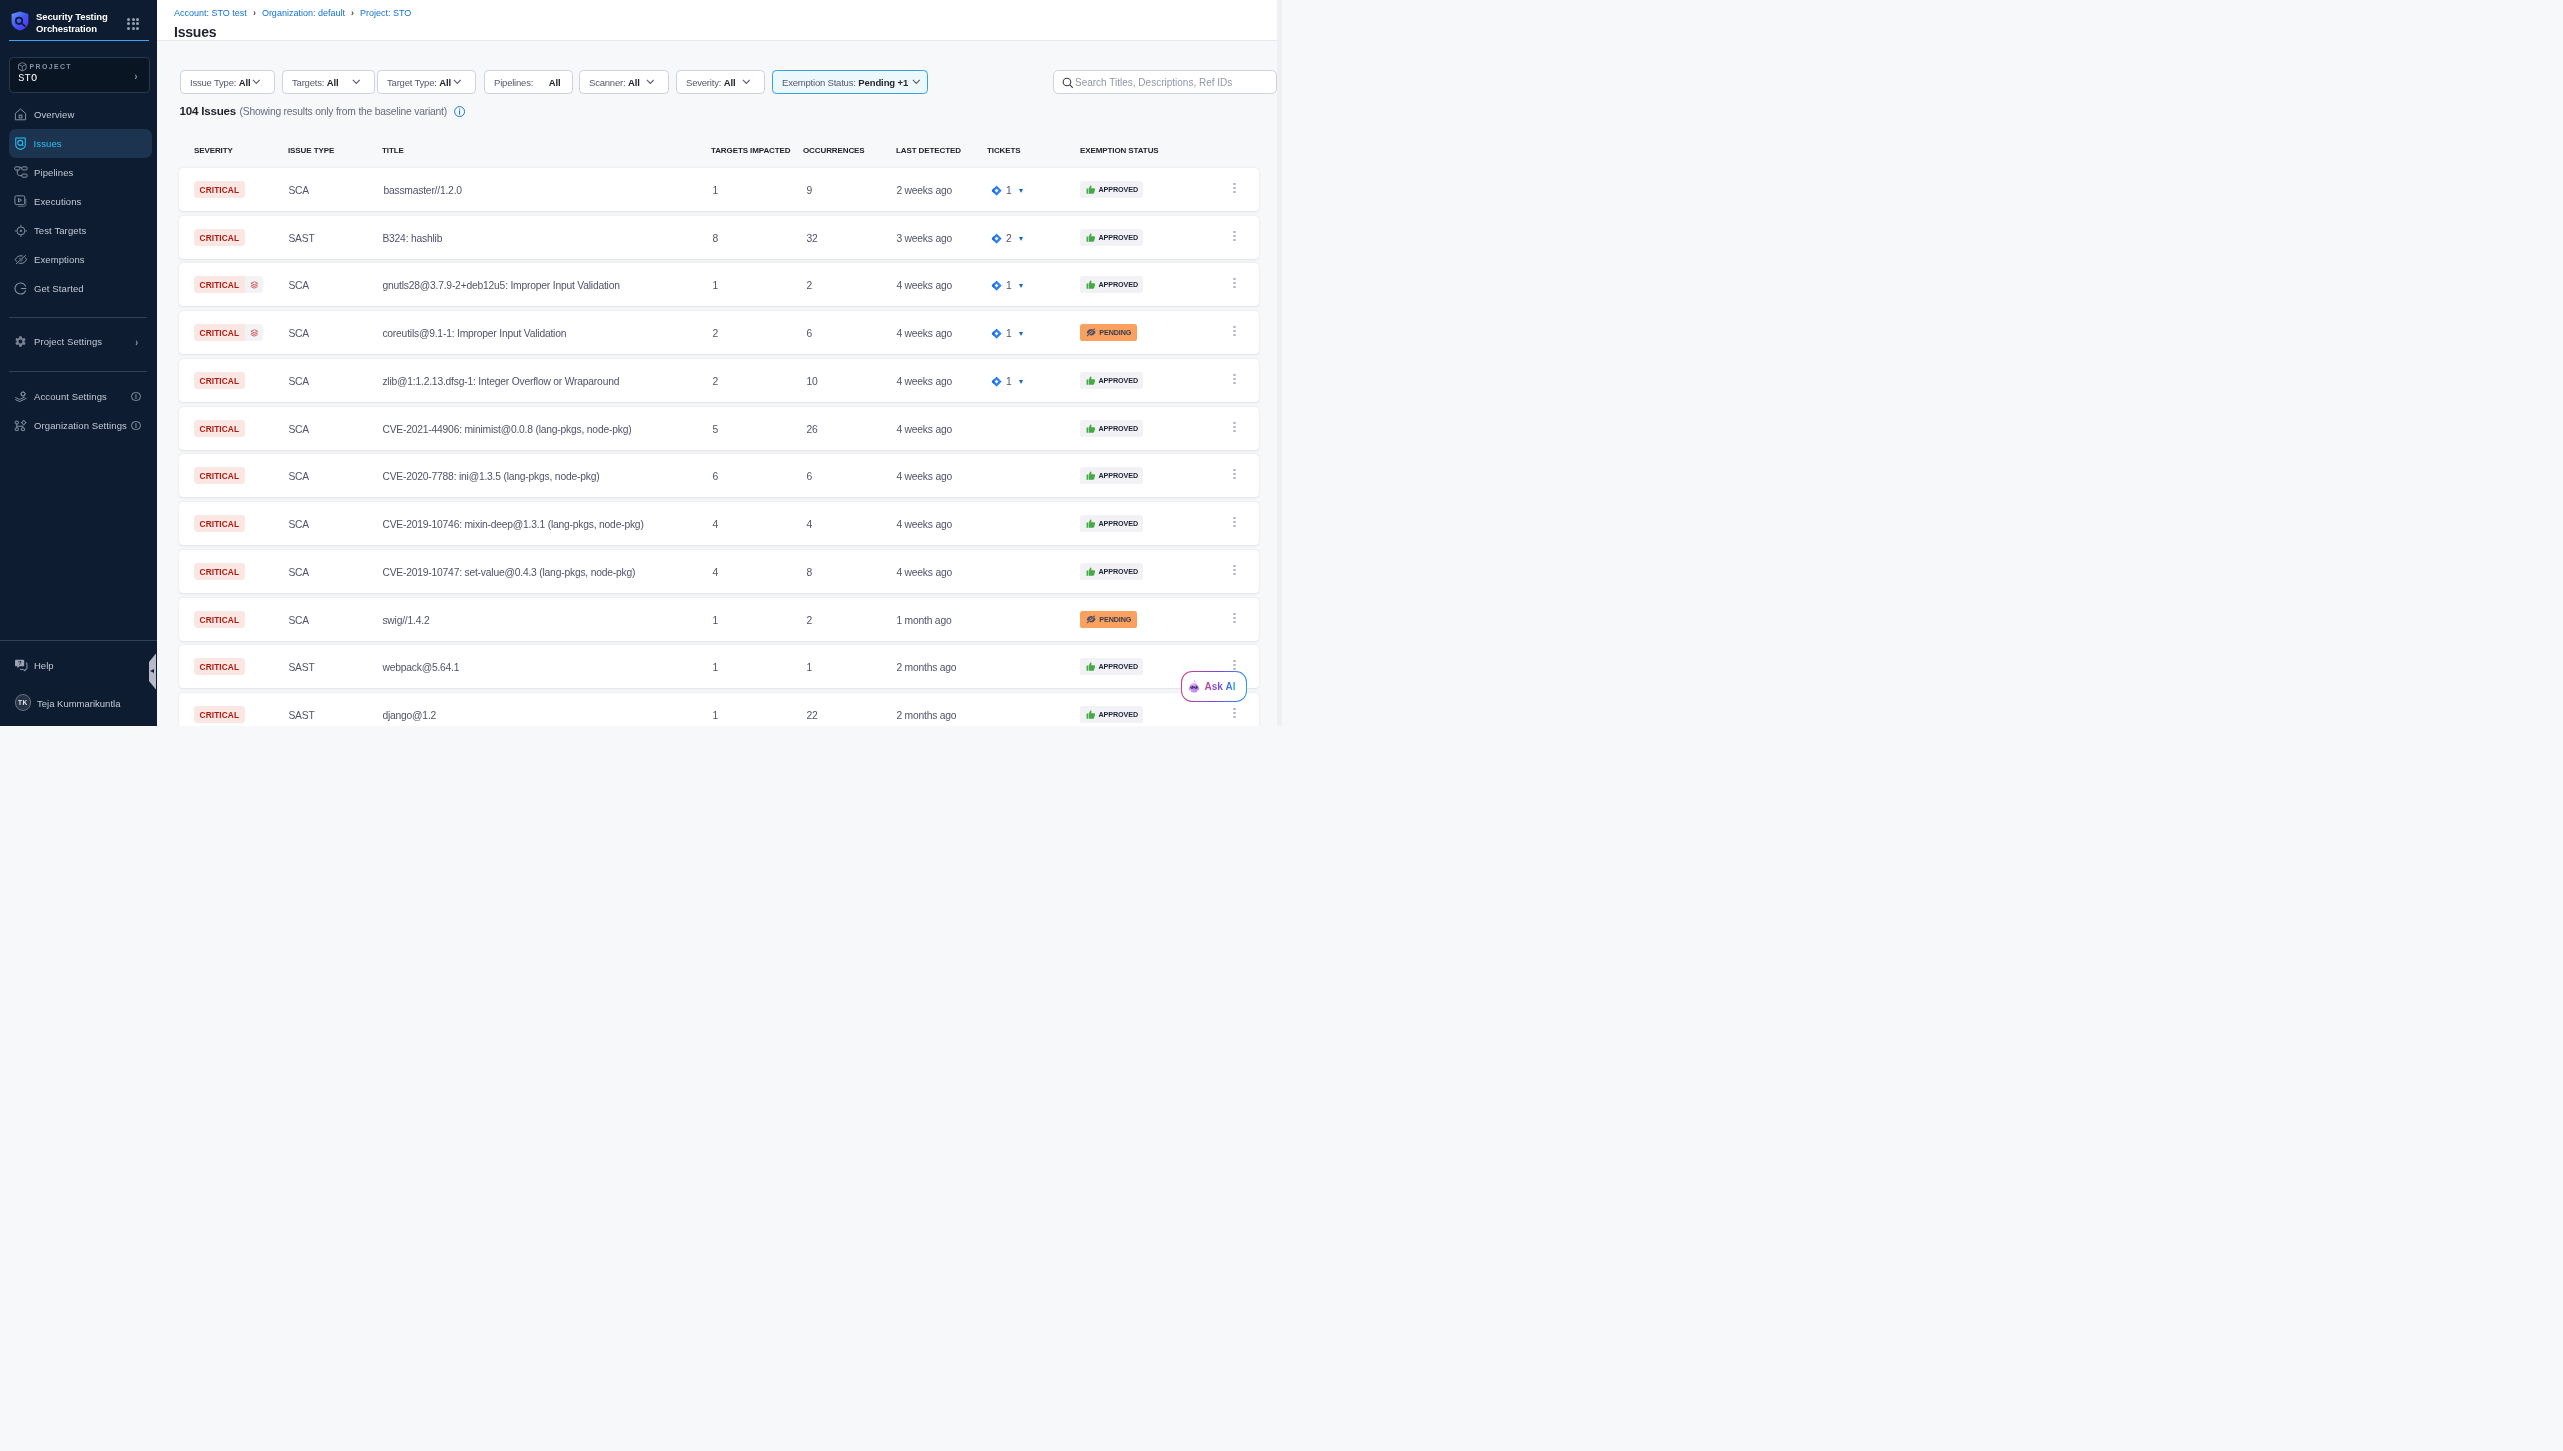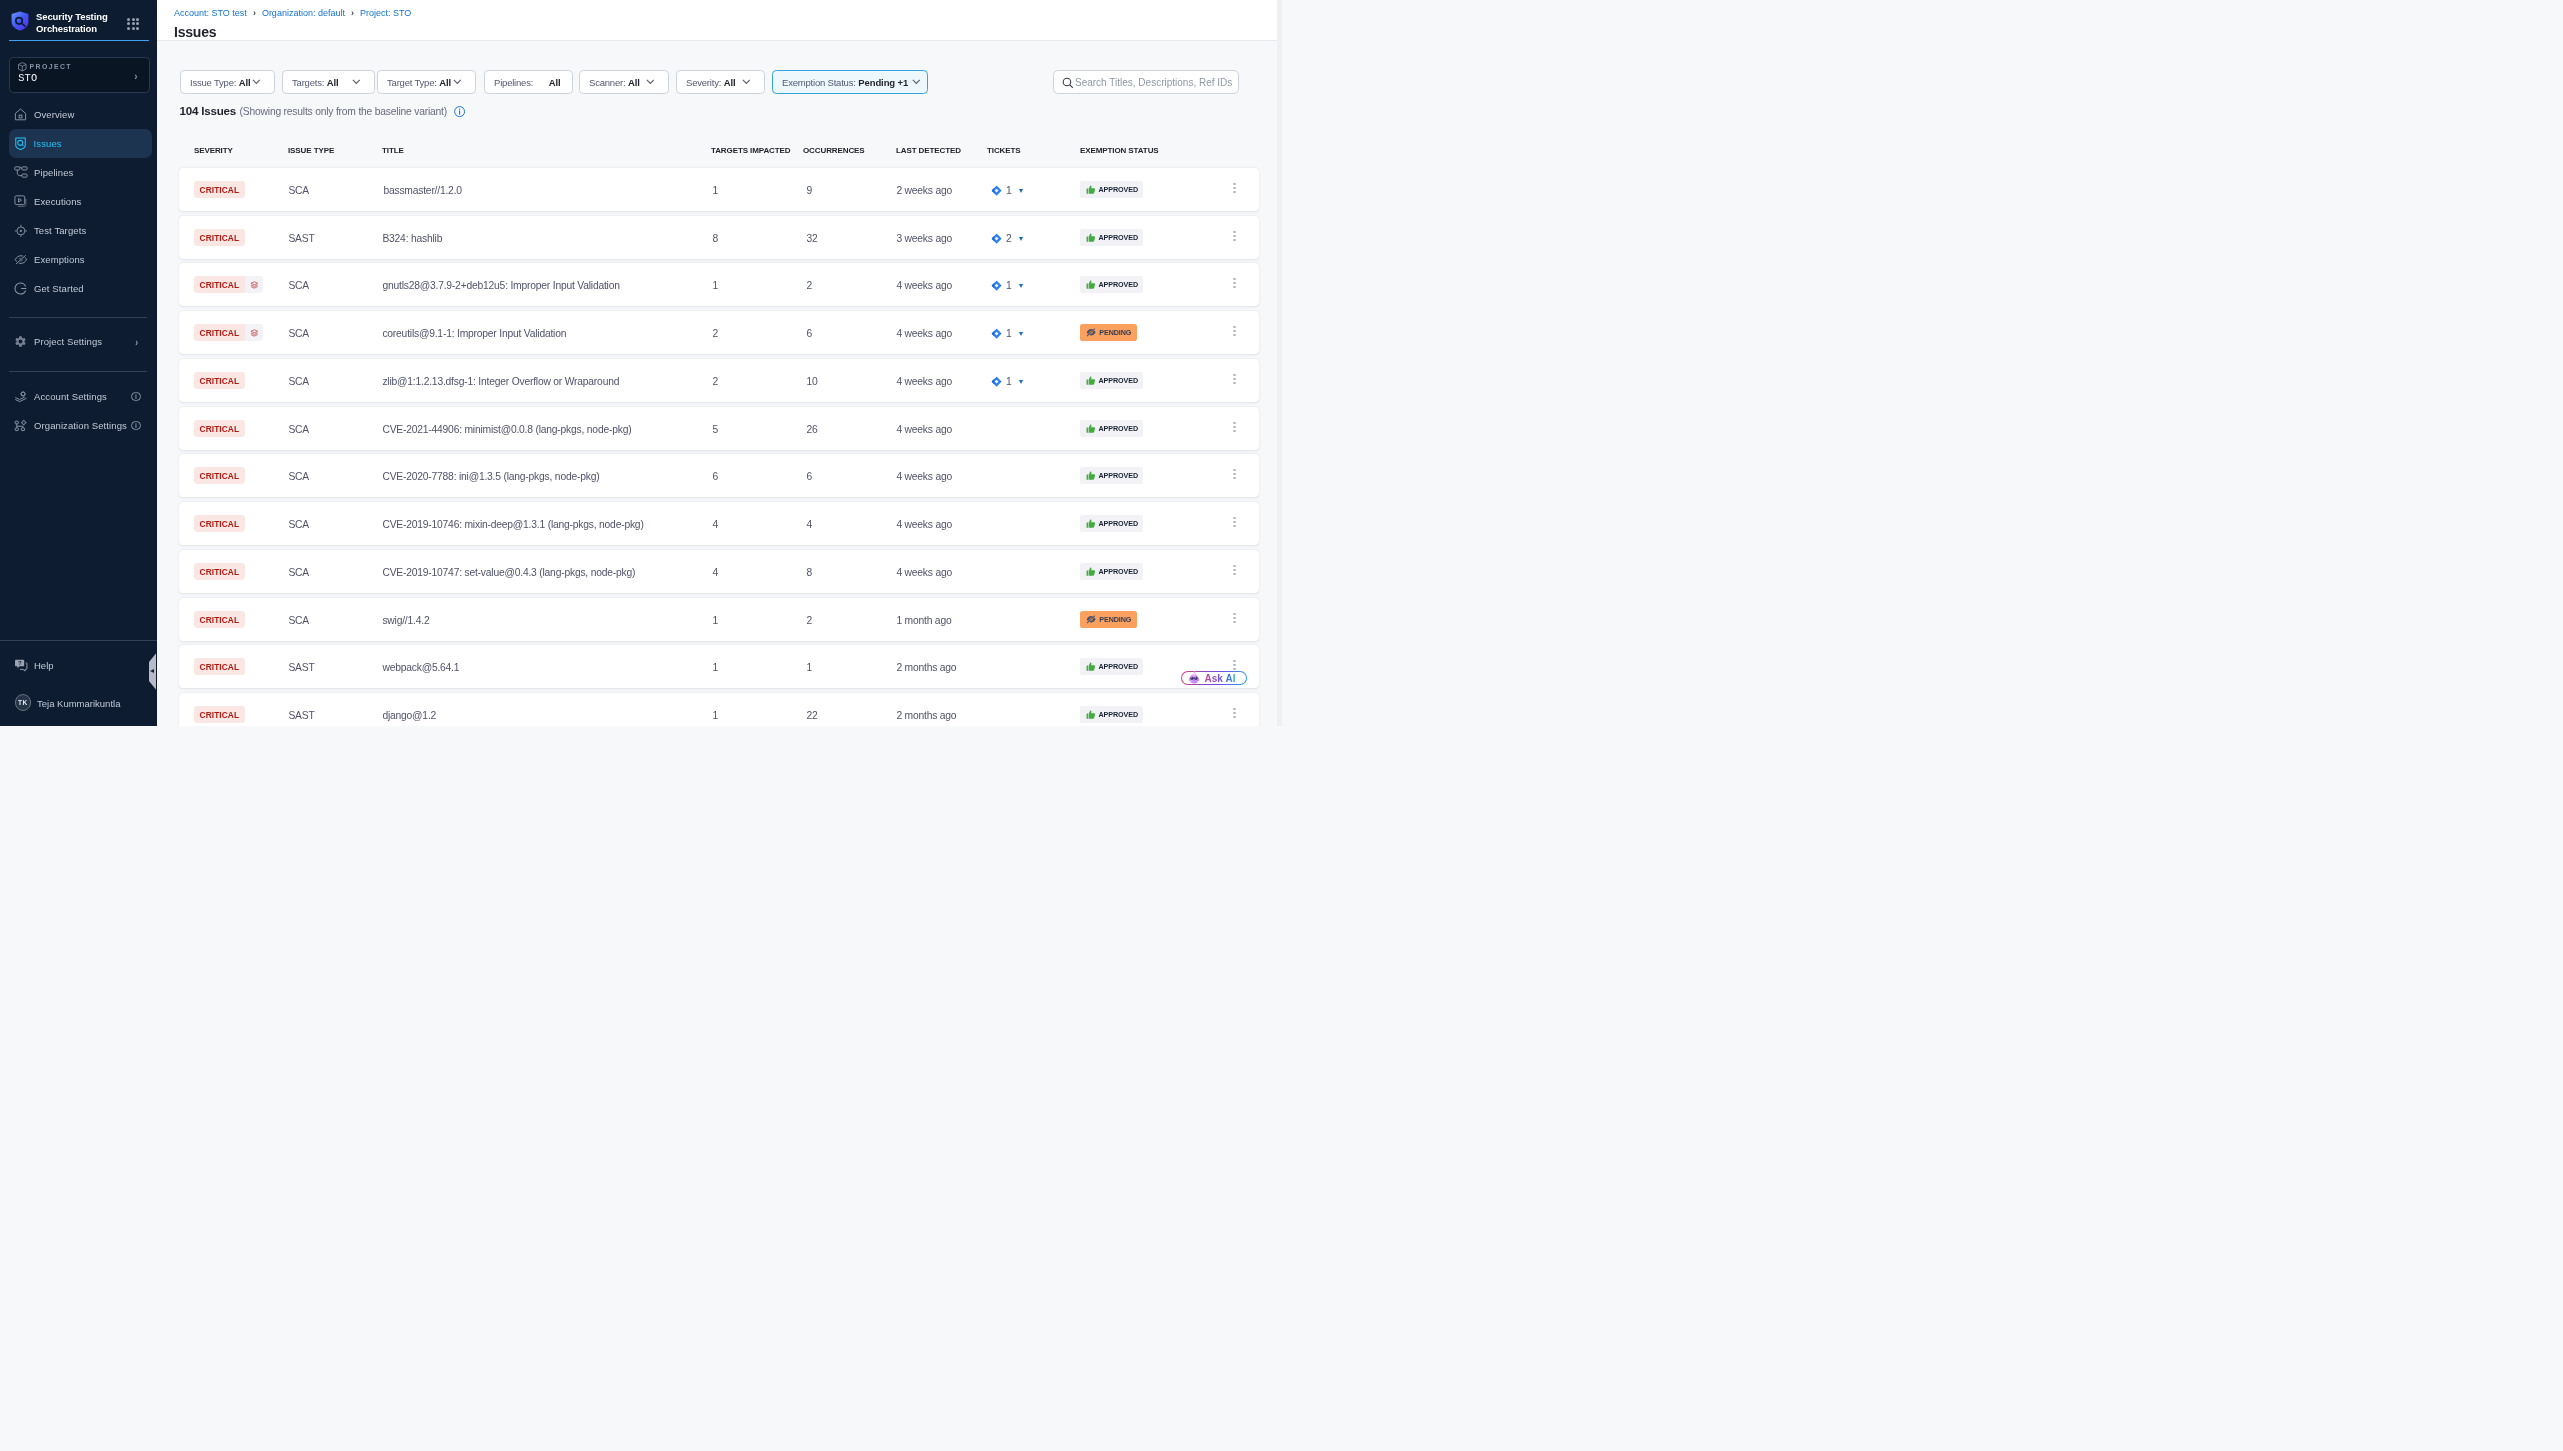--- a/index.html
+++ b/index.html
@@ -48,21 +48,21 @@
 .crumbs .sep { color:#3e444d; font-weight:700; font-size:9px; margin:0 6px; }
 .h1 { position:absolute; left:17px; top:24px; font-size:14px; font-weight:700; color:#212330; letter-spacing:-0.2px; }
 
 .content { position:absolute; left:0; top:47px; right:0; bottom:0; background:#f7f8fa; }
 
 .chip { position:absolute; top:23px; height:24px; background:#fff; border:0.9px solid #cdd2dd; border-radius:4.3px; display:flex; align-items:center; padding:0 13.8px 0 9px; font-size:9.5px; color:#555973; letter-spacing:-0.2px; white-space:nowrap; }
 .chip b { color:#24262f; font-weight:700; margin-left:2.6px; letter-spacing:-0.1px; }
 .chip .chev { margin-left:auto; }
 .chip.active { background:#edf8fd; border-color:#35a3e0; padding-right:6.9px; }
 
-.search { position:absolute; top:23px; left:896px; width:186px; height:24px; background:#fff; border:0.9px solid #ced3dd; border-radius:5.2px; }
+.search { position:absolute; top:23px; left:896px; width:224px; height:24px; background:#fff; border:0.9px solid #ced3dd; border-radius:5.2px; }
 .search .ph { position:absolute; left:21px; top:6px; font-size:10px; color:#8f98a9; }
 
 .countline { position:absolute; left:22.4px; top:57px; font-size:10.3px; color:#686b80; letter-spacing:-0.2px; }
 .countline b { font-size:11.6px; color:#1f212b; letter-spacing:-0.2px; margin-right:0.9px; }
 
 .thead { position:absolute; top:99px; left:0; right:0; height:10.3px; font-size:8px; font-weight:700; color:#22242e; letter-spacing:-0.1px; }
 .thead span { position:absolute; top:0; }
 
 .rows { position:absolute; left:22.4px; top:121px; width:1080px; }
 .card { position:absolute; left:0; width:1080px; height:43px; background:#fff; border-radius:3.9px; box-shadow:0 0.9px 2.2px rgba(40,48,74,0.10), 0 0 0.9px rgba(40,48,74,0.10); }
@@ -76,21 +76,21 @@
 .exm { position:absolute; left:901px; top:13px; height:17px; border-radius:2.6px; display:flex; align-items:center; font-size:7.2px; font-weight:700; letter-spacing:-0.1px; }
 .exm.app { background:#f1f1f6; color:#1b2434; padding:0 5.2px 0 5.2px; }
 .exm.pen { background:#fba15f; color:#343a50; padding:0 6px 0 5.2px; }
 .exm svg { margin-right:3.4px; }
 
 .dots { position:absolute; left:1054px; top:15px; width:2.6px; }
 .dots i { display:block; width:2.4px; height:2.4px; border-radius:50%; background:#b4b7c7; margin-bottom:1.5px; }
 .jnum { font-size:10.3px; color:#50536b; margin-left:3.4px; }
 .jcaret { margin-left:7.7px; width:0; height:0; border-left:2.9px solid transparent; border-right:2.9px solid transparent; border-top:4px solid #0d6fc4; }
 
-.askai { position:absolute; left:1024px; top:624px; width:66px; height:14px; border-radius:11.2px; background:linear-gradient(#fff,#fff) padding-box, linear-gradient(100deg,#d4427e 0%,#7447e8 55%,#2aa3e8 100%) border-box; border:1.3px solid transparent; display:flex; align-items:center; z-index:6; }
+.askai { position:absolute; left:1024px; top:624px; width:66px; height:31px; border-radius:11.2px; background:linear-gradient(#fff,#fff) padding-box, linear-gradient(100deg,#d4427e 0%,#7447e8 55%,#2aa3e8 100%) border-box; border:1.3px solid transparent; display:flex; align-items:center; z-index:6; }
 .askai .txt { font-size:10px; font-weight:700; background:linear-gradient(90deg,#c64585 0%,#7a4be4 45%,#3f6fd9 75%,#2fb3d9 100%); -webkit-background-clip:text; background-clip:text; color:transparent; margin-left:3.4px; letter-spacing:0.1px; }
 .scrolltrack { position:absolute; right:0; top:0; bottom:0; width:4.7px; background:#f0f0f4; }
 </style>
 </head>
 <body>
 
 <div class="sidebar" id="sidebar">
   <div class="side-head">
     <svg class="logo" width="18" height="20" viewBox="0 0 21 23">
       <defs>

